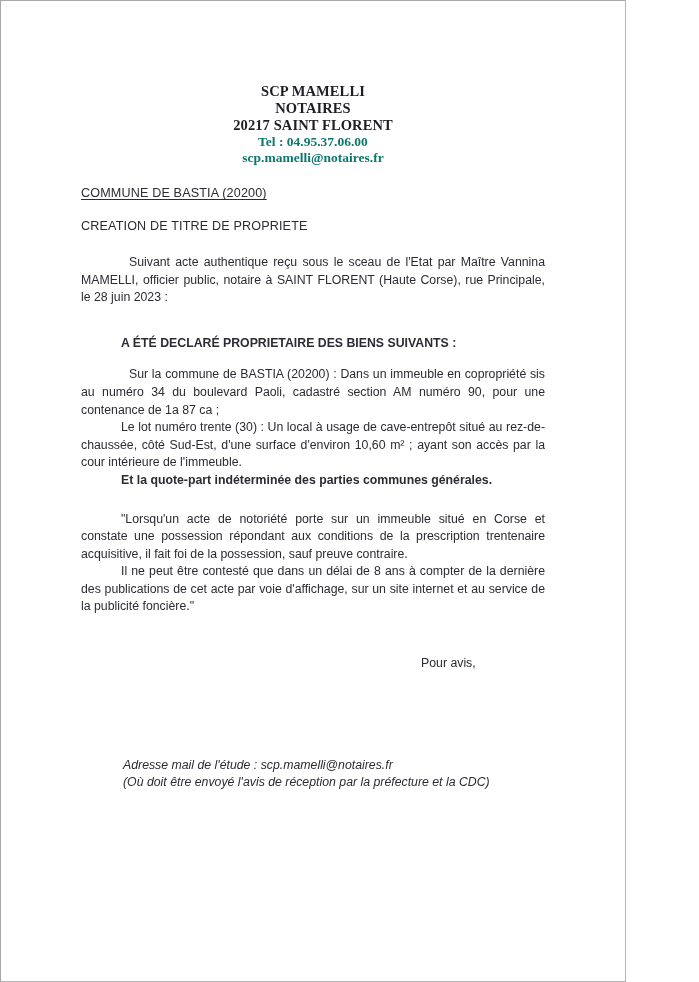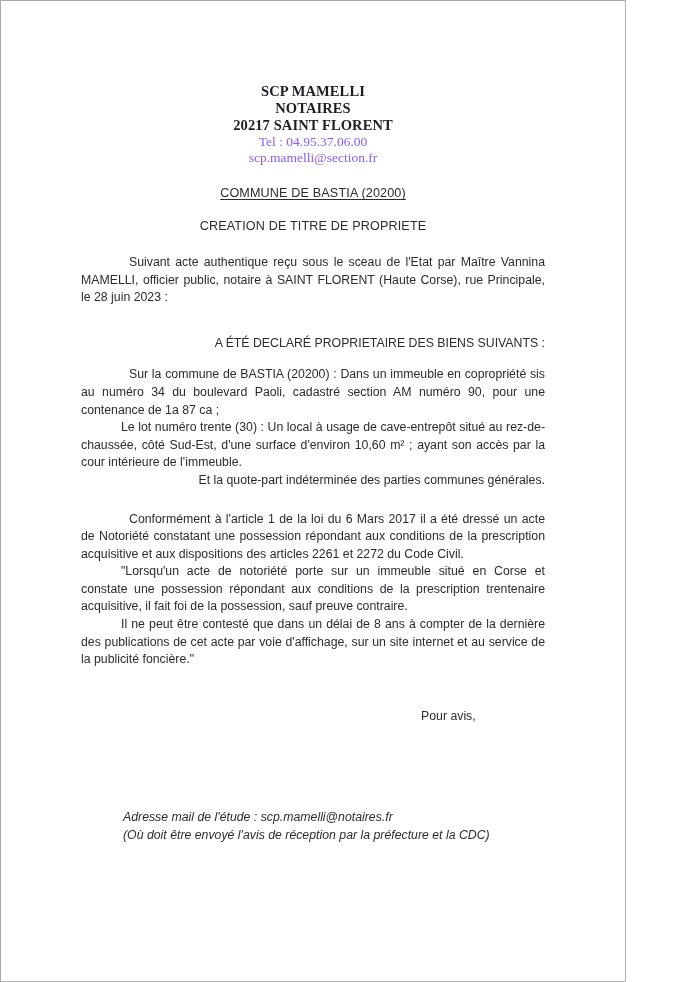--- a/index.html
+++ b/index.html
@@ -45,29 +45,29 @@
     margin: 0 0 20px 0;
   }
   .letterhead .lh-strong {
     font-weight: bold;
     font-size: 14.5px;
     letter-spacing: 0.1px;
     display: block;
     color: #1e1e26;
   }
   .letterhead .lh-plain {
-    font-weight: normal;
+    font-weight: bold;
     font-size: 13.5px;
     display: block;
-    color: #8b5cf6;
+    color: #0f766e;
   }
 
   
   .doc-title {
-    text-align: center;
+    text-align: left;
     font-size: 12.6px;
     letter-spacing: 0.15px;
     margin: 0;
     color: #2b2b33;
   }
   .doc-title.underlined {
     text-decoration: underline;
     text-underline-offset: 2px;
   }
   .title-gap-1 { height: 19px; }
@@ -76,21 +76,21 @@
   
   .body-block { font-size: 12.3px; line-height: 1.43; }
 
   p.para {
     margin: 0;
     text-align: justify;
     text-justify: inter-word;
   }
   p.para.indent { text-indent: 48px; }
   p.para.indent-sm { text-indent: 40px; }
-  p.nojust { text-align: right; }
+  p.nojust { text-align: left; font-weight: bold; }
   .gap-m { height: 14px; }
   .gap-l { height: 18px; }
   .gap-xl { height: 21px; }
 
   .b { font-weight: normal; }
   .u { text-underline-offset: 2px; }
 
   
   .signature {
     margin: 0;
@@ -114,21 +114,21 @@
 <body>
 
 <div class="page">
   <div class="page-inner">
 
     <div class="letterhead">
       <span class="lh-strong">SCP MAMELLI</span>
       <span class="lh-strong">NOTAIRES</span>
       <span class="lh-strong">20217 SAINT FLORENT</span>
       <span class="lh-plain">Tel : 04.95.37.06.00</span>
-      <span class="lh-plain">scp.mamelli@section.fr</span>
+      <span class="lh-plain">scp.mamelli@notaires.fr</span>
     </div>
 
     <p class="doc-title underlined">COMMUNE DE BASTIA (20200)</p>
     <div class="title-gap-1"></div>
     <p class="doc-title">CREATION DE TITRE DE PROPRIETE</p>
     <div class="title-gap-2"></div>
 
     <div class="body-block">
 
       <p class="para indent">Suivant acte authentique reçu sous le sceau de l'Etat par Maître Vannina MAMELLI, officier public, notaire à SAINT FLORENT (Haute Corse), rue Principale, le 28 juin 2023 :</p>
@@ -143,21 +143,20 @@
       <div class="gap-m"></div>
 
       <p class="para indent"><span class="b">Sur la commune de BASTIA (20200)</span><span> : Dans un immeuble en copropriété sis au numéro 34 du boulevard Paoli, cadastré section </span><span class="b">AM</span><span> numéro </span><span class="b">90</span><span>, pour une contenance de 1a 87 ca ;</span></p>
 
       <p class="para indent-sm"><span class="u">Le lot numéro trente (30)</span><span> : Un local à usage de cave-entrepôt situé au rez-de-chaussée, côté Sud-Est, d'une surface d'environ 10,60 m² ; ayant son accès par la cour intérieure de l'immeuble.</span></p>
 
       <p class="para indent-sm nojust">Et la quote-part indéterminée des parties communes générales.</p>
 
       <div class="gap-xl"></div>
 
-      <p class="para indent">Conformément à l'article 1 de la loi du 6 Mars 2017 il a été dressé un acte de Notoriété constatant une possession répondant aux conditions de la prescription acquisitive et aux dispositions des articles 2261 et 2272 du Code Civil.</p>
 
       <p class="para indent-sm">"Lorsqu'un acte de notoriété porte sur un immeuble situé en Corse et constate une possession répondant aux conditions de la prescription trentenaire acquisitive, il fait foi de la possession, sauf preuve contraire.</p>
 
       <p class="para indent-sm">Il ne peut être contesté que dans un délai de 8 ans à compter de la dernière des publications de cet acte par voie d'affichage, sur un site internet et au service de la publicité foncière."</p>
 
       <div class="gap-xl"></div>
       <div class="gap-l"></div>
 
       <p class="signature">
         <span>Pour avis,</span>

